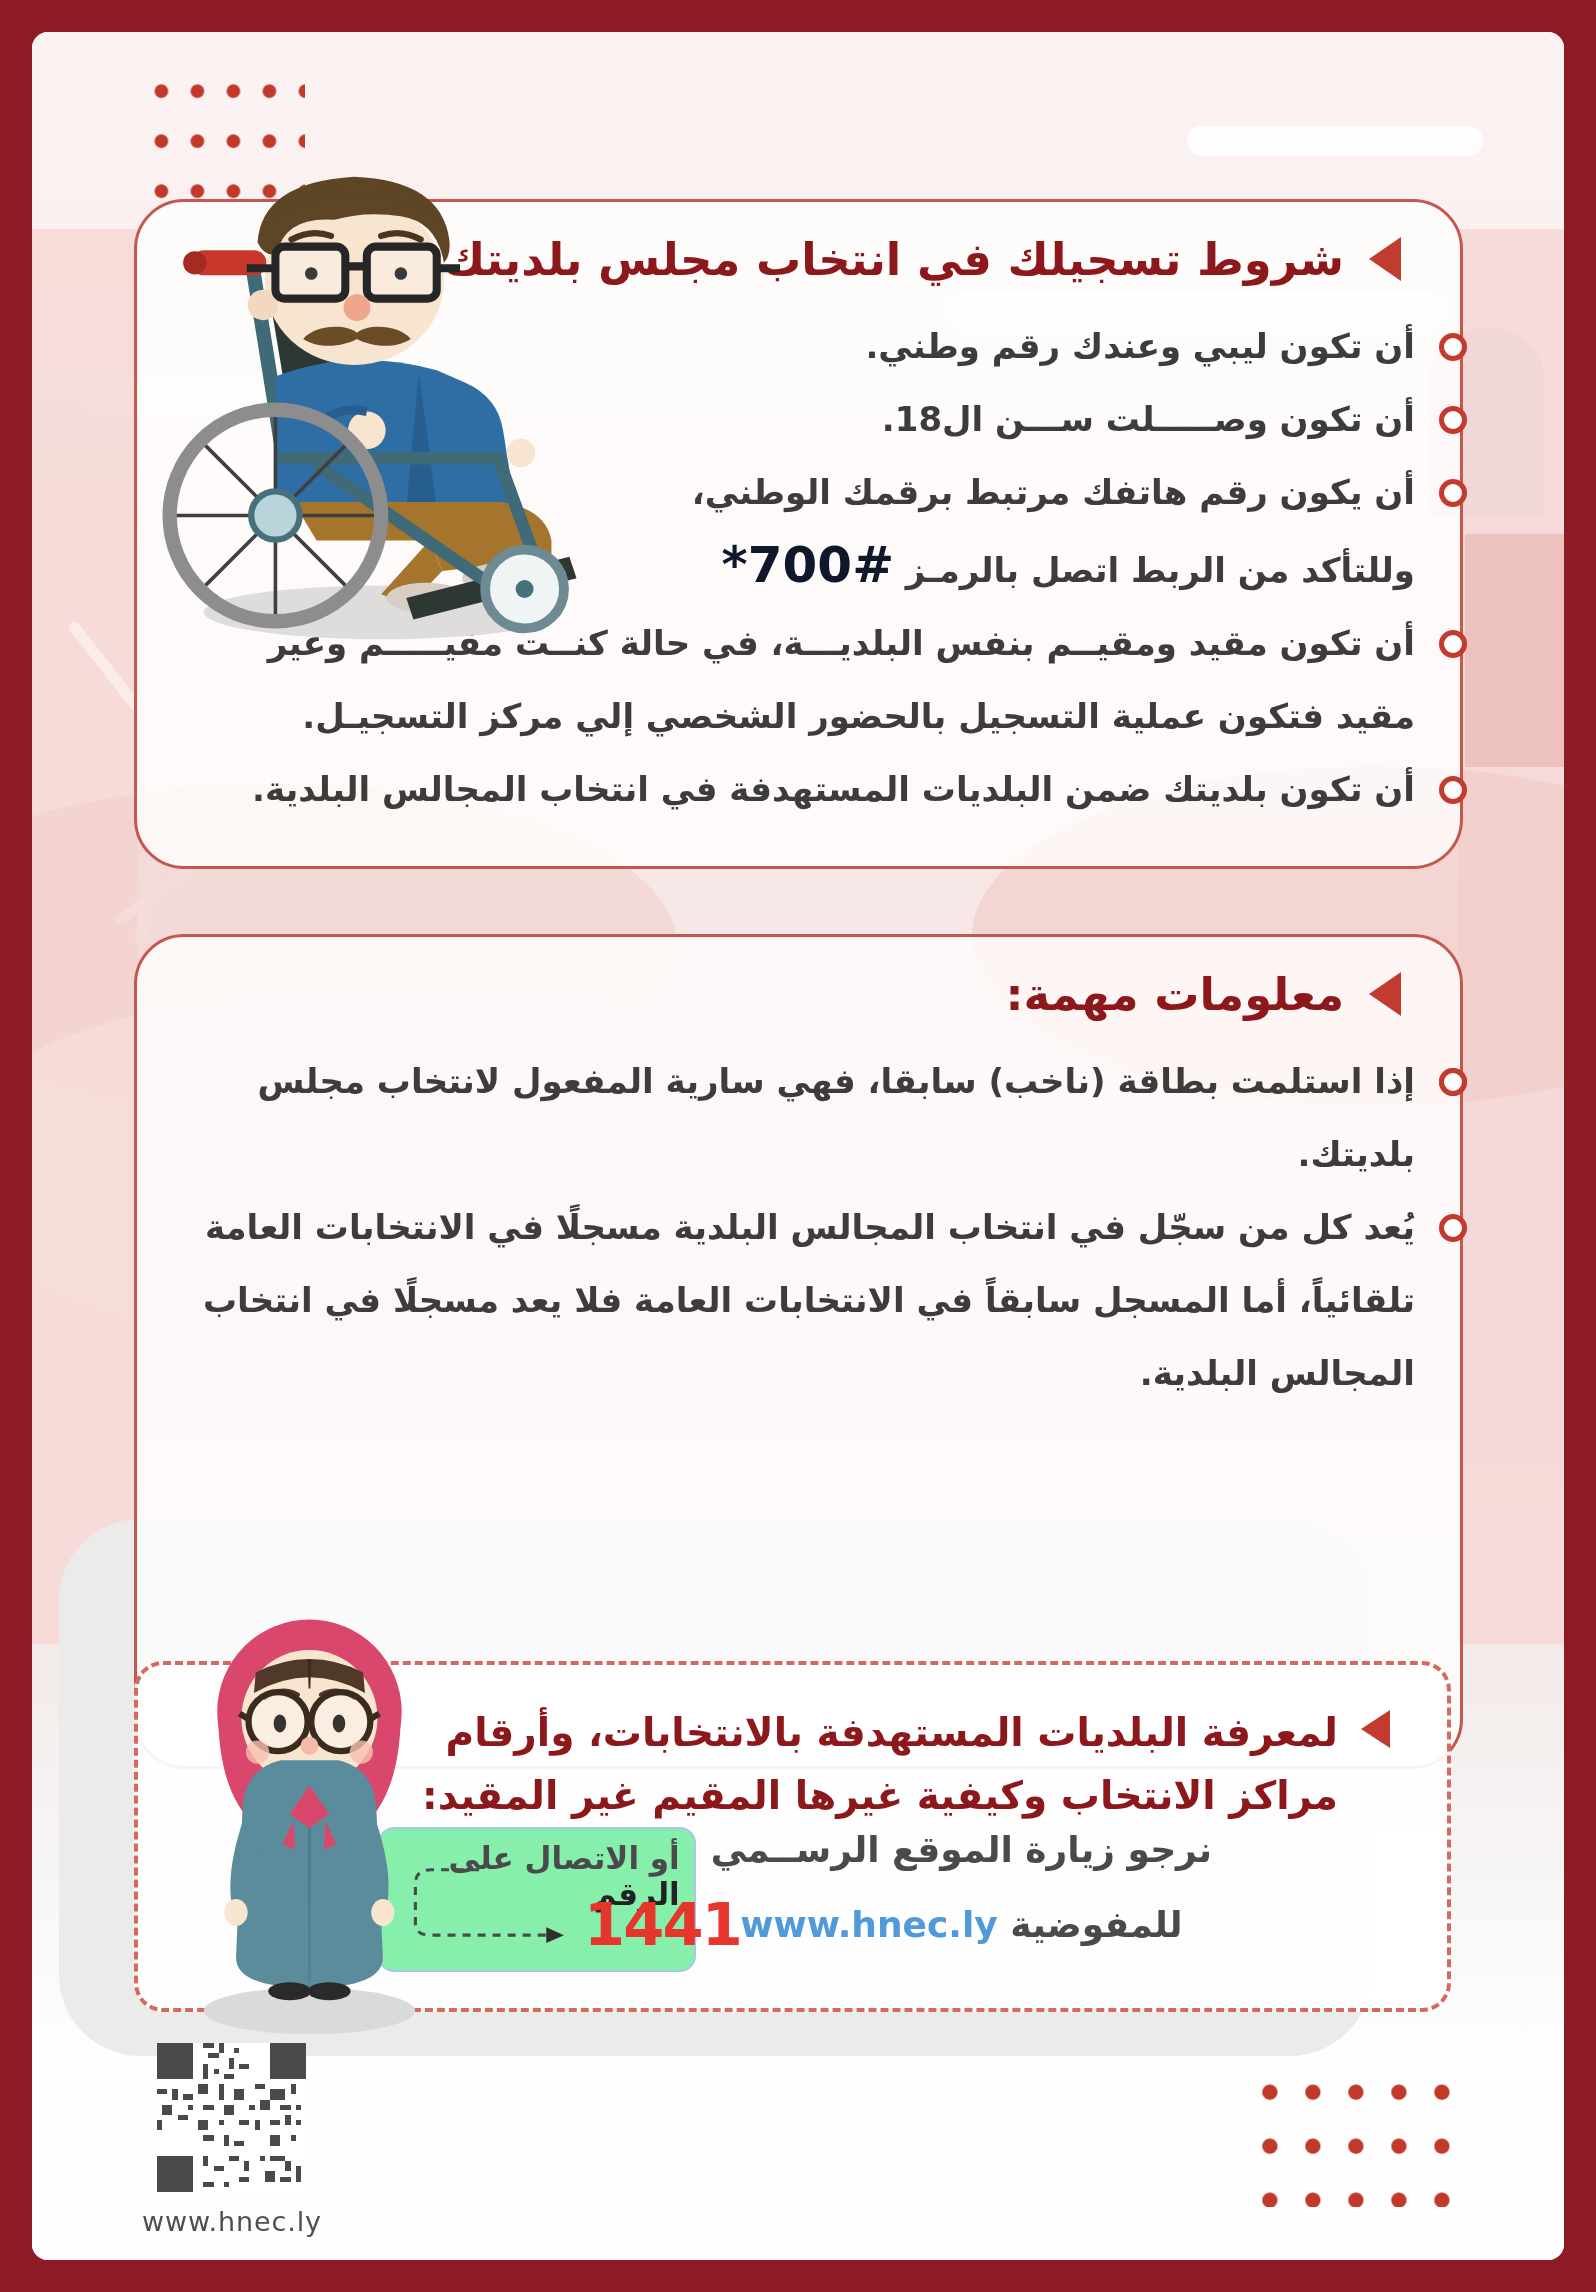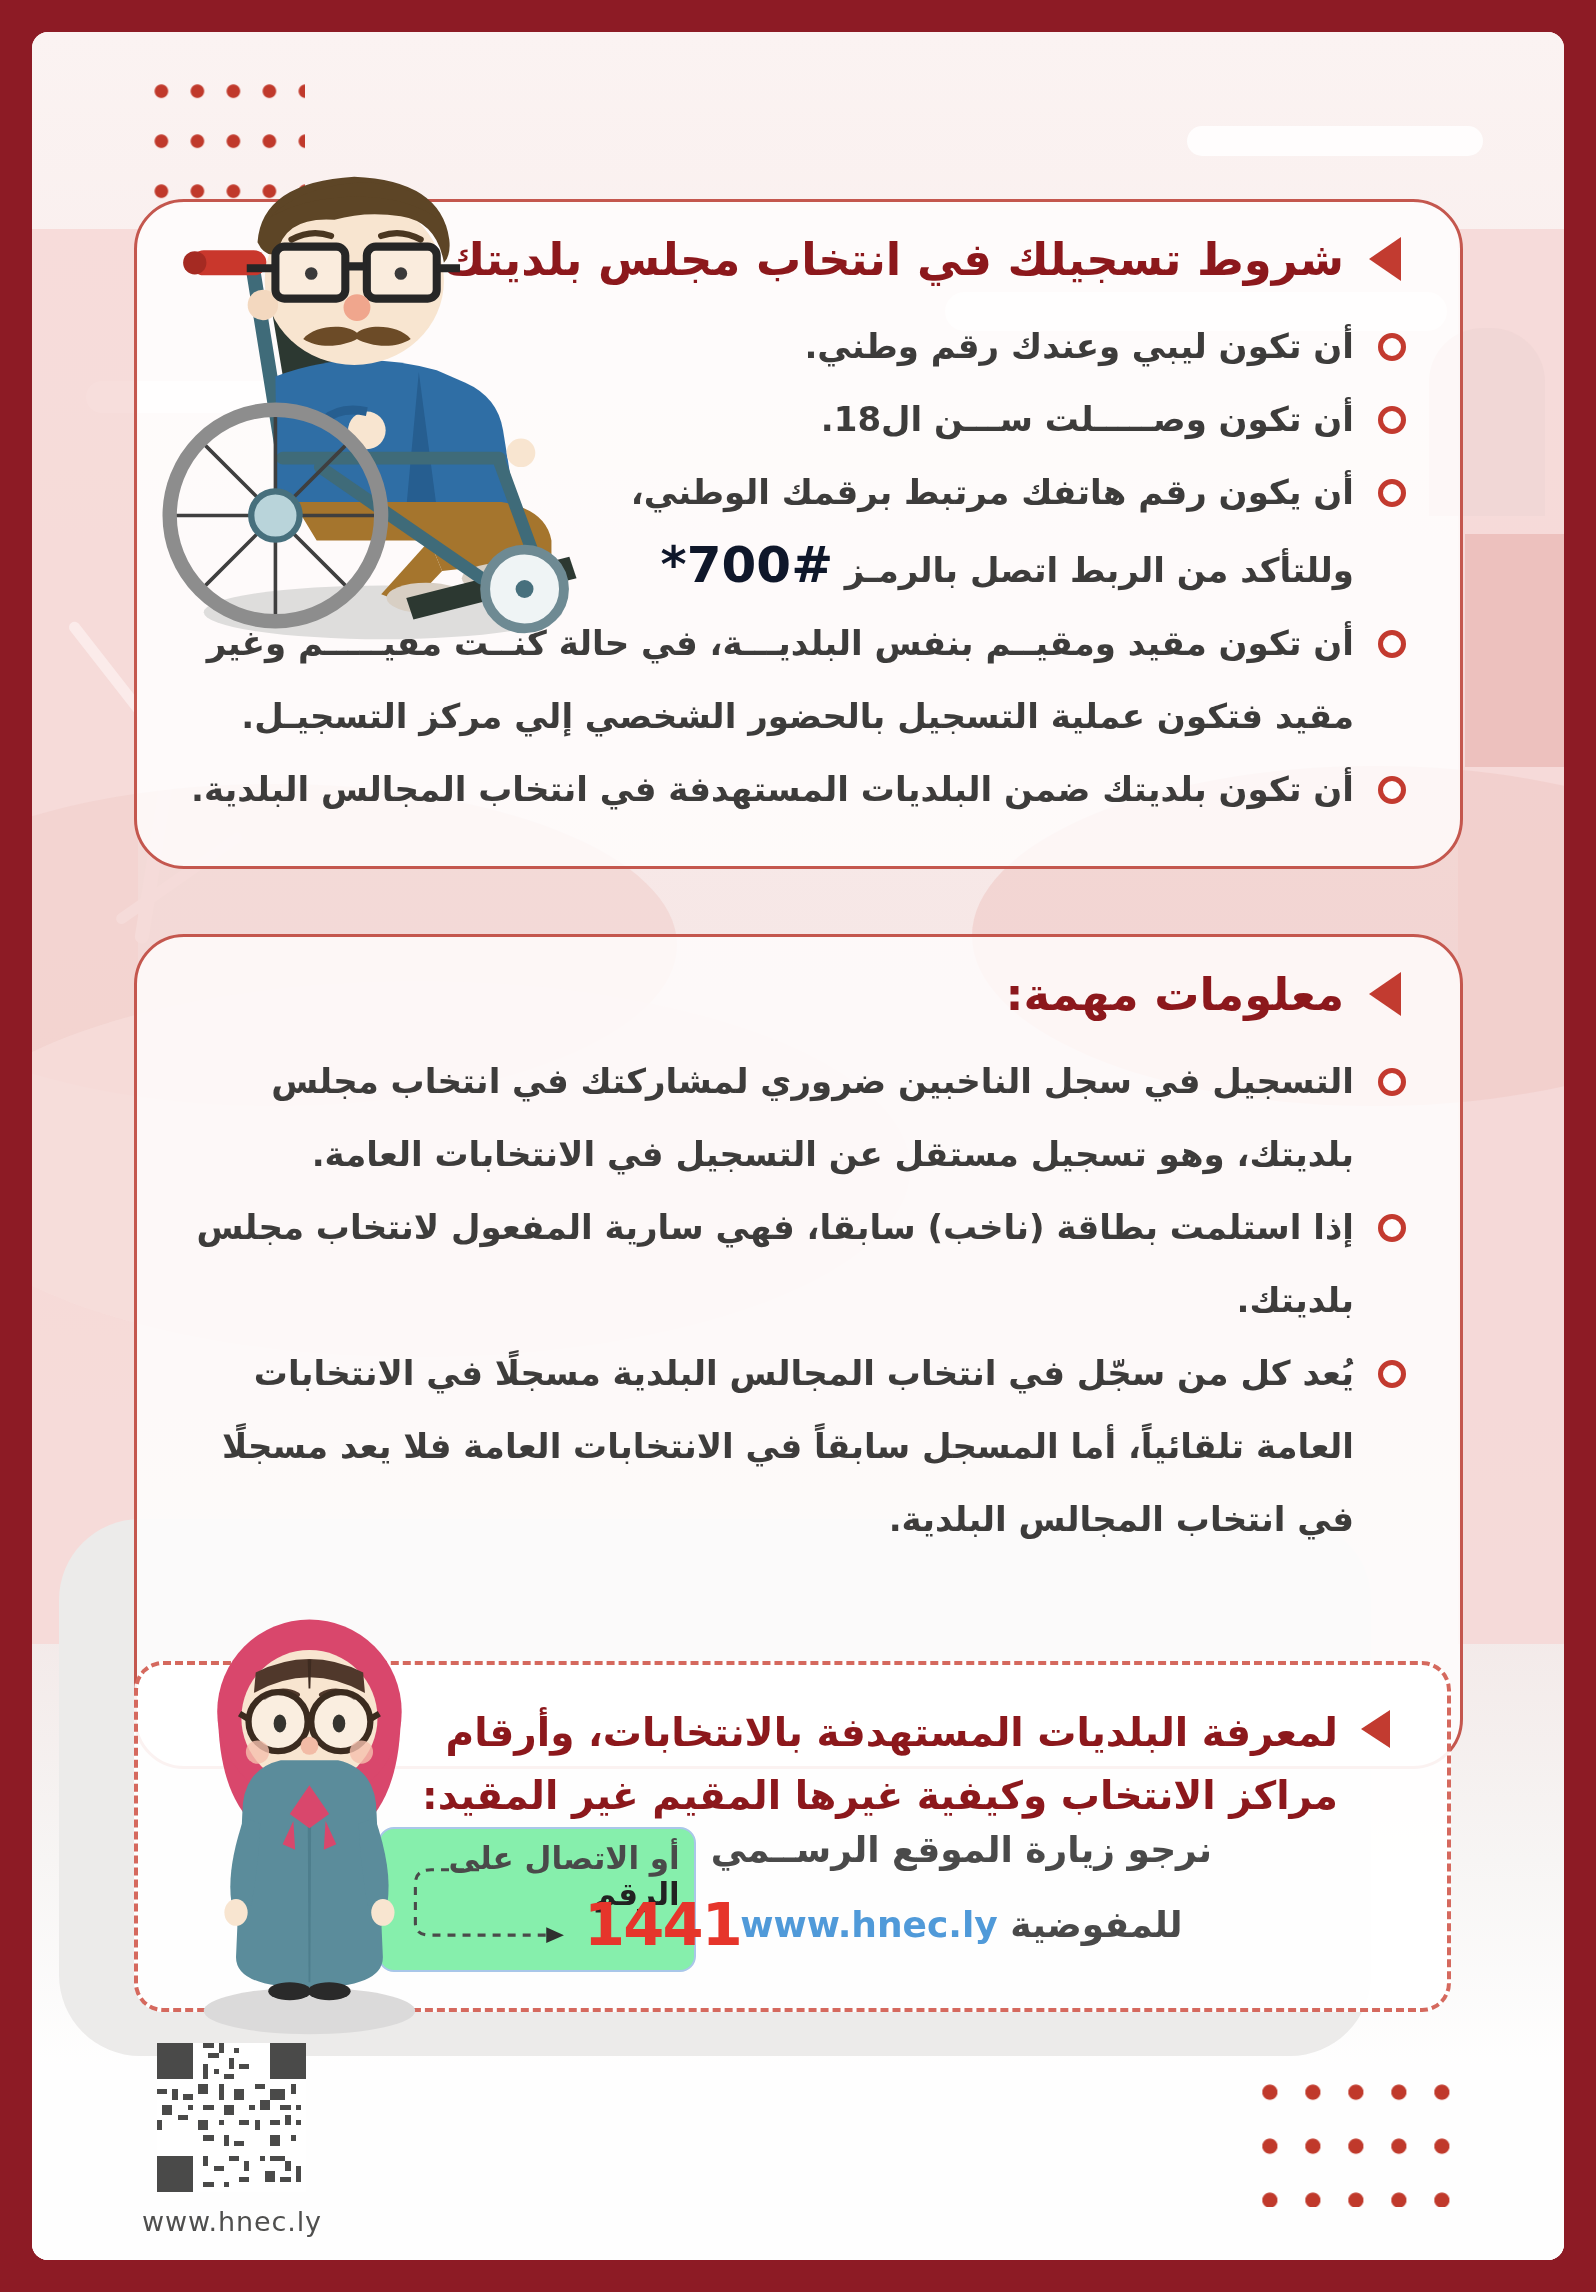--- a/index.html
+++ b/index.html
@@ -24,21 +24,21 @@
   .card{position:absolute;left:102px;width:1329px;background:rgba(255,254,254,.8);
         border:3.6px solid #C4574E;border-radius:50px;direction:rtl;box-sizing:border-box;}
   .card1{top:167px;height:670px;}
   .card2{top:902px;height:835px;}
   .card3{position:absolute;left:102px;top:1629px;width:1317px;height:351px;background:rgba(255,255,255,.92);
          border:4.5px dashed #D5695E;border-radius:29px;direction:rtl;box-sizing:border-box;padding-left:48px;}
   .card-title{position:relative;margin:30px 59px 0 0;padding-right:57px;color:#8C181C;
               font-size:45px;font-weight:bold;line-height:1.25;}
   .tri{position:absolute;right:0;top:5.4px;width:0;height:0;
        border-top:22.4px solid transparent;border-bottom:22.4px solid transparent;border-right:32px solid #C23B30;}
-  ul.blist{list-style:none;margin:21.5px 0 0 0;padding:0 106px 0 45px;font-size:34px;font-weight:bold;
+  ul.blist{list-style:none;margin:21.5px 0 0 0;padding:0 45px 0 45px;font-size:34px;font-weight:bold;
            color:#3D3C3B;line-height:73px;}
   ul.blist li{position:relative;}
   .ring{position:absolute;right:-52px;top:23px;width:18px;height:18px;border:5.4px solid #C33A2F;
         border-radius:50%;background:#FFFDFD;}
   .ussd{direction:ltr;unicode-bidi:isolate;color:#0f172a;font-size:50px;font-weight:bold;letter-spacing:0.9px;}
   
   .c3-title{position:relative;margin:36px 57px 0 0;padding-right:52px;color:#8C181C;
             font-size:39px;font-weight:bold;line-height:1.62;max-width:1039px;}
   .c3-title .tri{top:9px;border-top-width:19.7px;border-bottom-width:19.7px;border-right-width:29px;}
   .visit{position:absolute;right:235px;bottom:45px;text-align:center;font-size:36px;font-weight:bold;
@@ -153,21 +153,21 @@
       <circle cx="428" cy="482" r="44" fill="#EFF4F5" stroke="#6E8A93" stroke-width="11"></circle>
       <circle cx="428" cy="482" r="10" fill="#47707D"></circle>
     </svg>
 
     <div class="card card2">
       <div class="card-title">
         <span class="tri"></span>
         <span>معلومات مهمة:</span>
       </div>
       <ul class="blist">
-        <li><span class="ring"></span><span>التسجيل في سجل الناخبين ضروري لمشاركتك في انتخاب مجلس بلديتك، وهو تسجيل مستقل عن التسجيل في الانتخابات العامة.</span></li>
+        <li><span class="ring"></span></li>
         <li><span class="ring"></span><span>إذا استلمت بطاقة (ناخب) سابقا، فهي سارية المفعول لانتخاب مجلس بلديتك.</span></li>
         <li><span class="ring"></span><span>يُعد كل من سجّل في انتخاب المجالس البلدية مسجلًا في الانتخابات العامة تلقائياً، أما المسجل سابقاً في الانتخابات العامة فلا يعد مسجلًا في انتخاب المجالس البلدية.</span></li>
       </ul>
     </div>
 
     <div class="card3">
       <div class="c3-title">
         <span class="tri"></span>
         <span>لمعرفة البلديات المستهدفة بالانتخابات، وأرقام</span><br>
         <span>مراكز الانتخاب وكيفية غيرها المقيم غير المقيد:</span>

